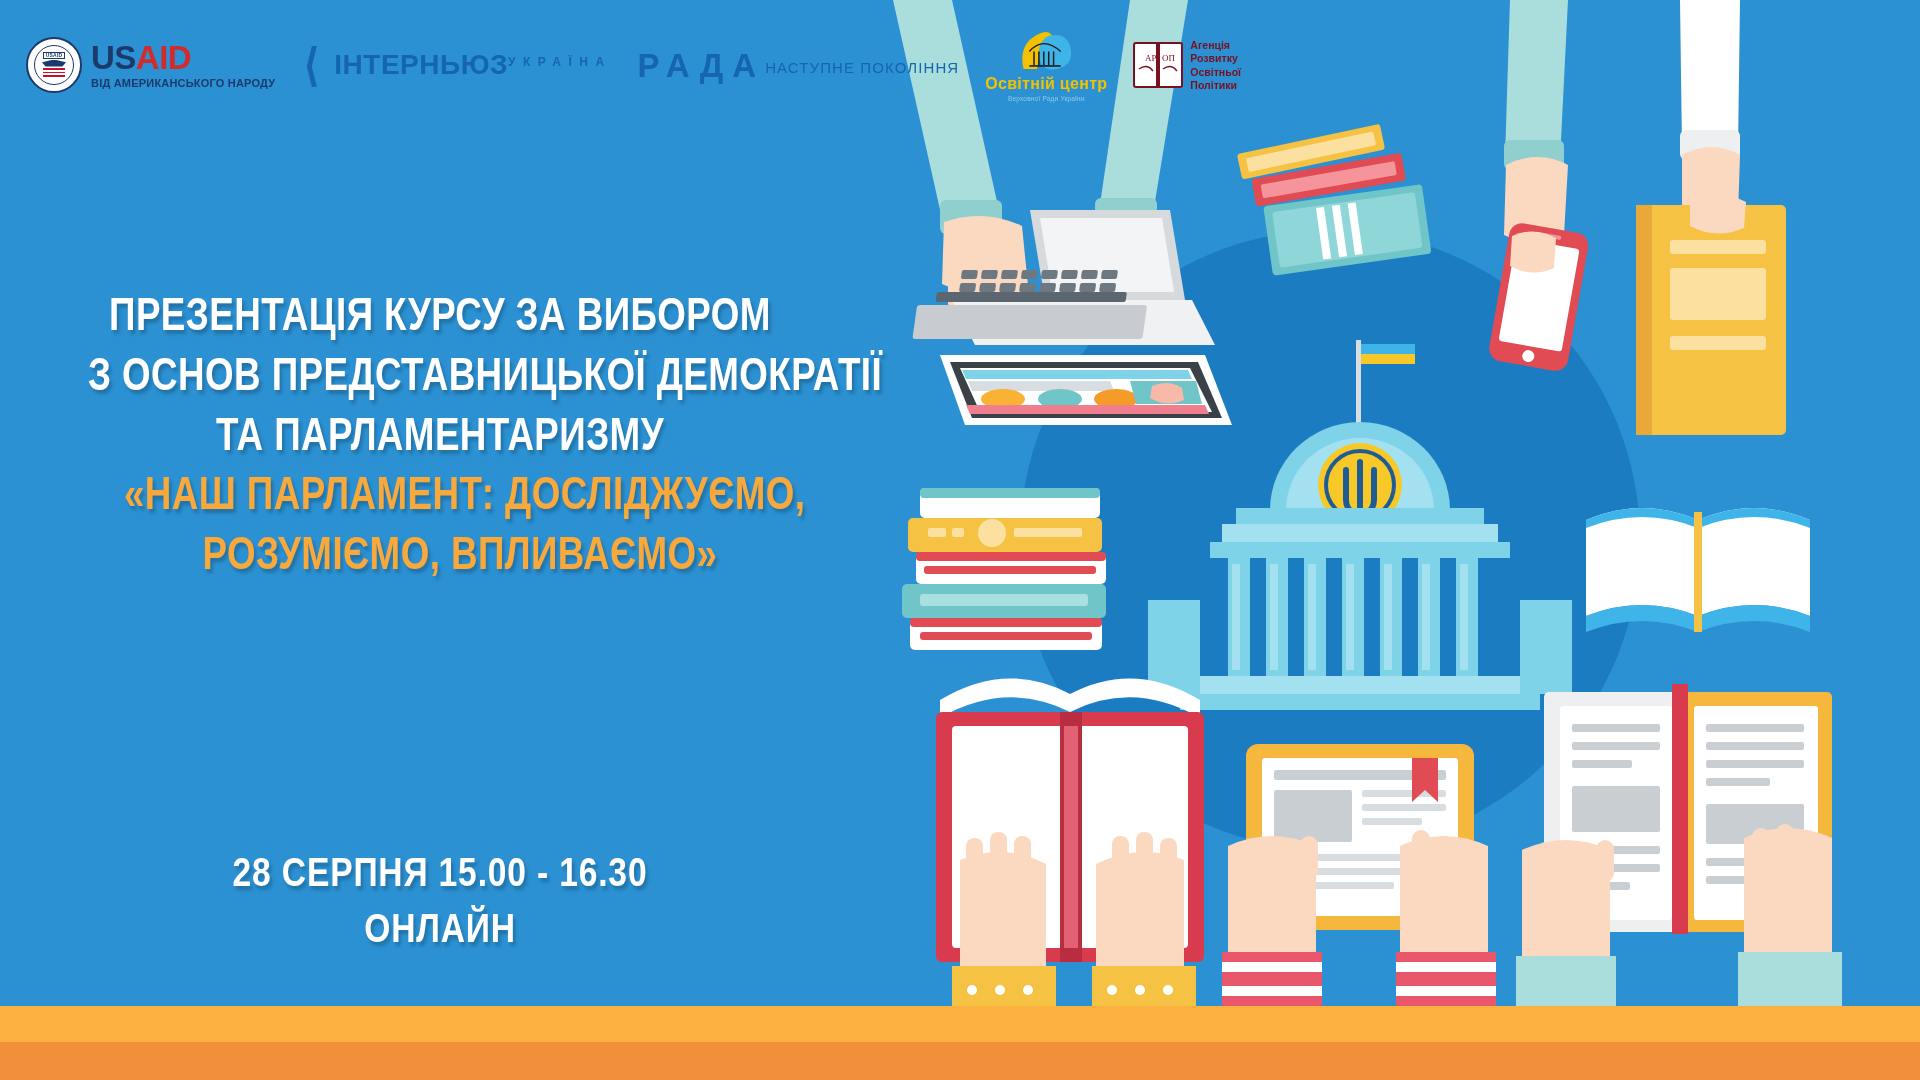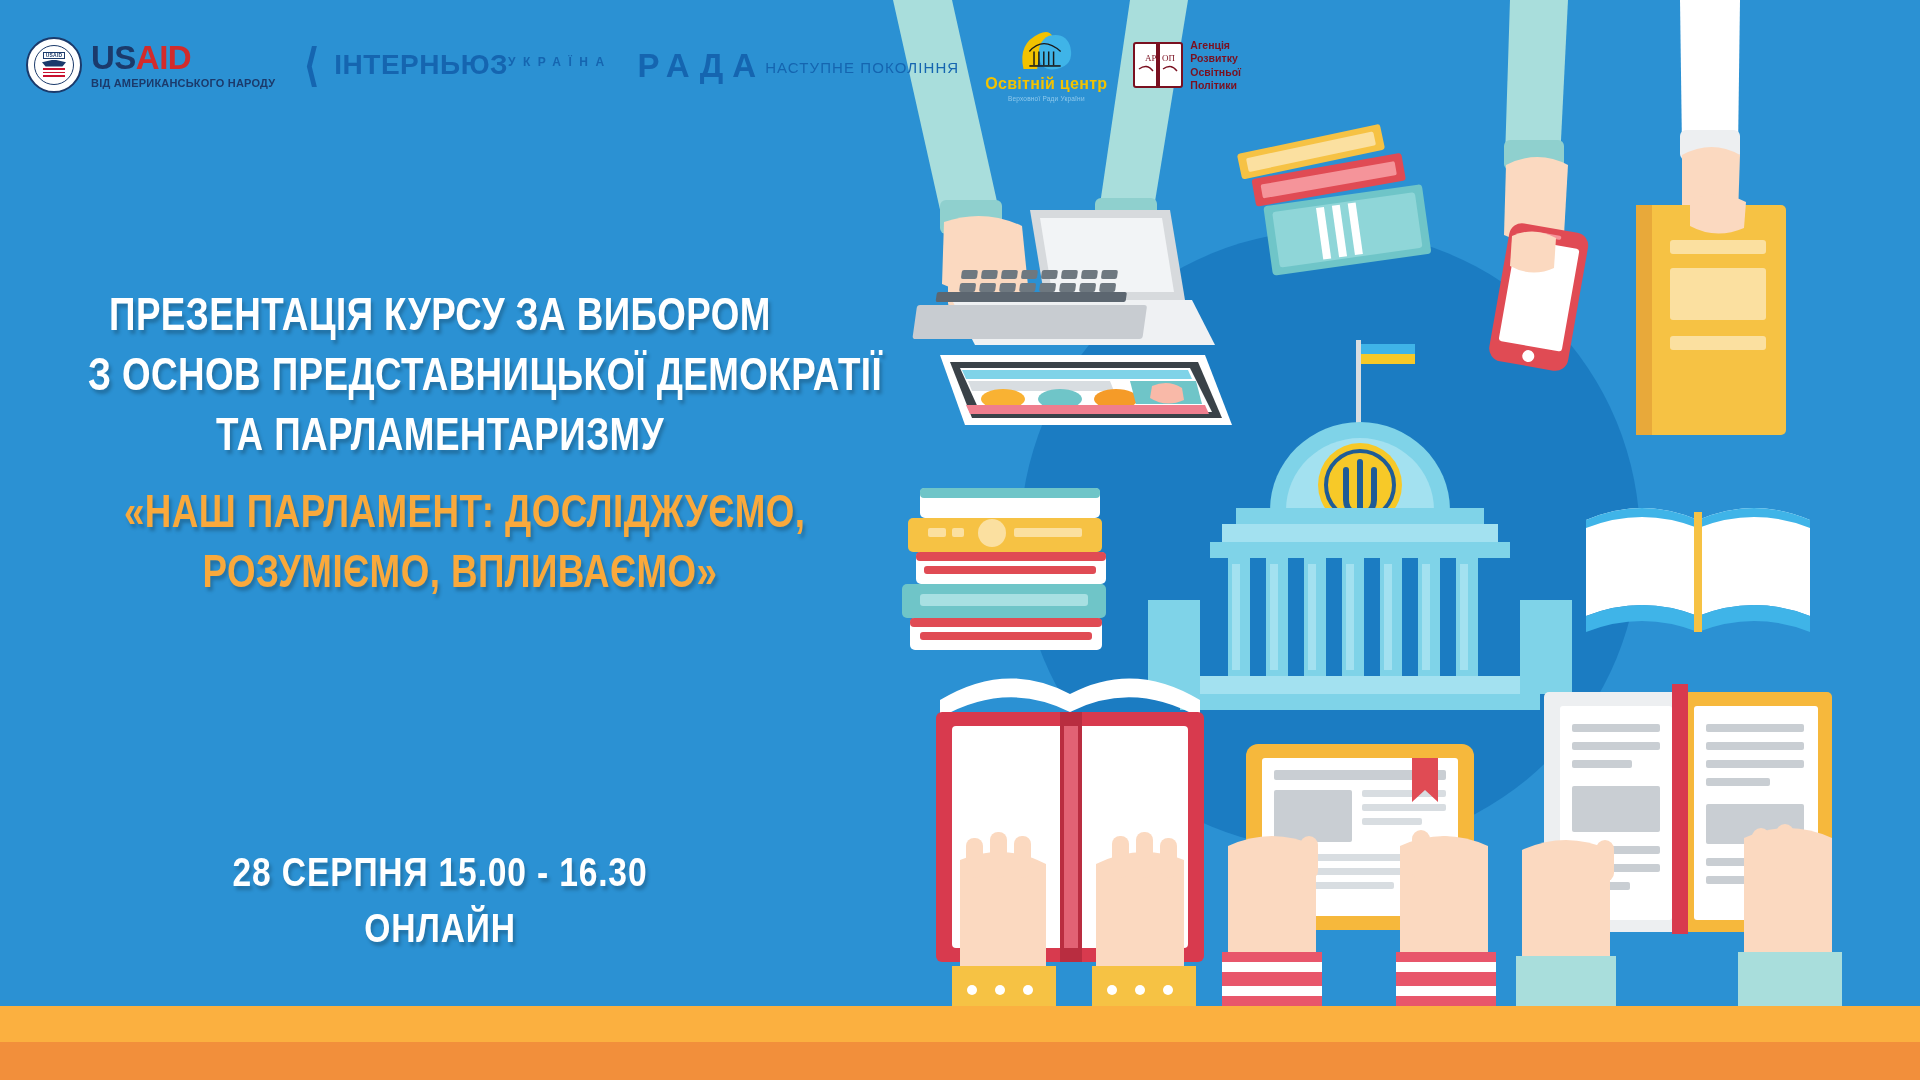--- a/index.html
+++ b/index.html
@@ -168,21 +168,21 @@
     font-size: 46px;
     line-height: 1.30;
     letter-spacing: .5px;
     transform: scaleX(.80);
     transform-origin: center;
     white-space: nowrap;
     text-shadow: 3px 4px 4px rgba(0,0,0,.22);
   }
   .h-line.accent { color: #F9A93C; }
 
-  .quote-block { margin-top: 18px; padding-left: 40px; }
+  .quote-block { margin-top: 0; padding-left: 40px; }
 
   
   .schedule {
     position: absolute;
     left: 0;
     top: 845px;
     width: 880px;
     text-align: center;
   }
   .s-line {

